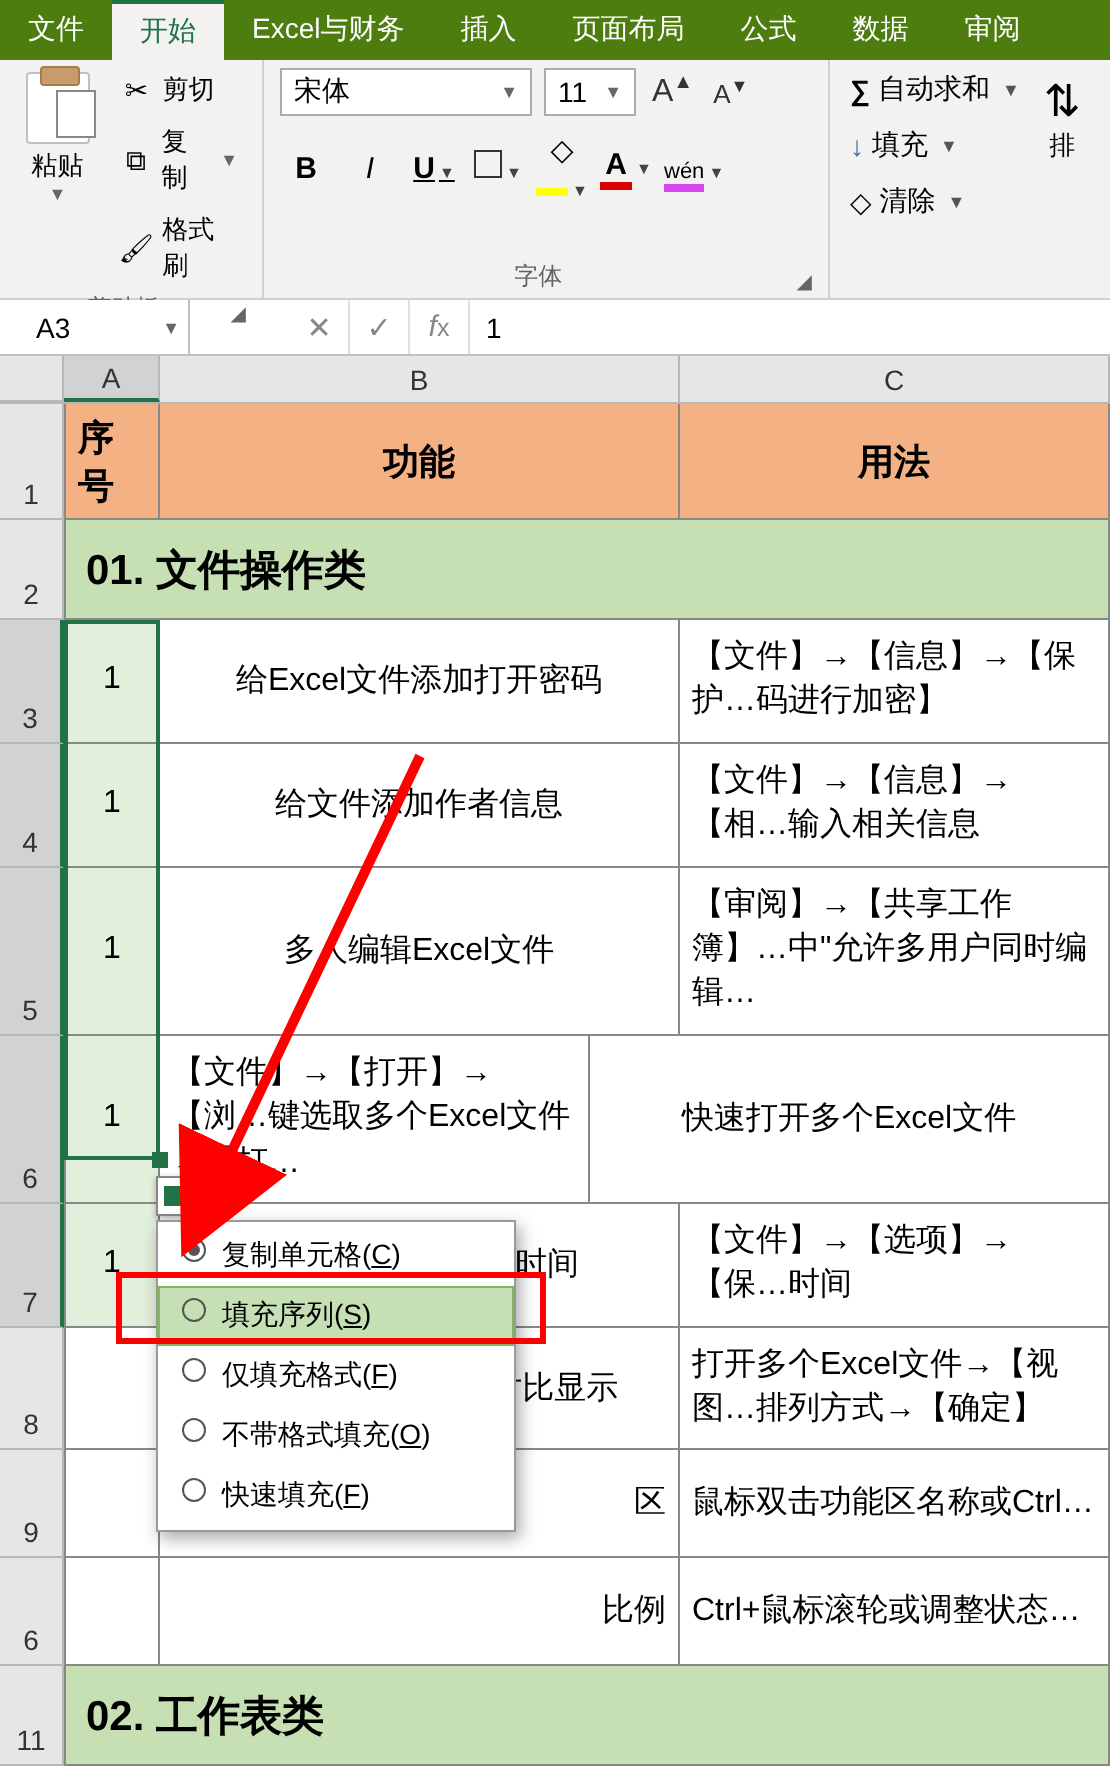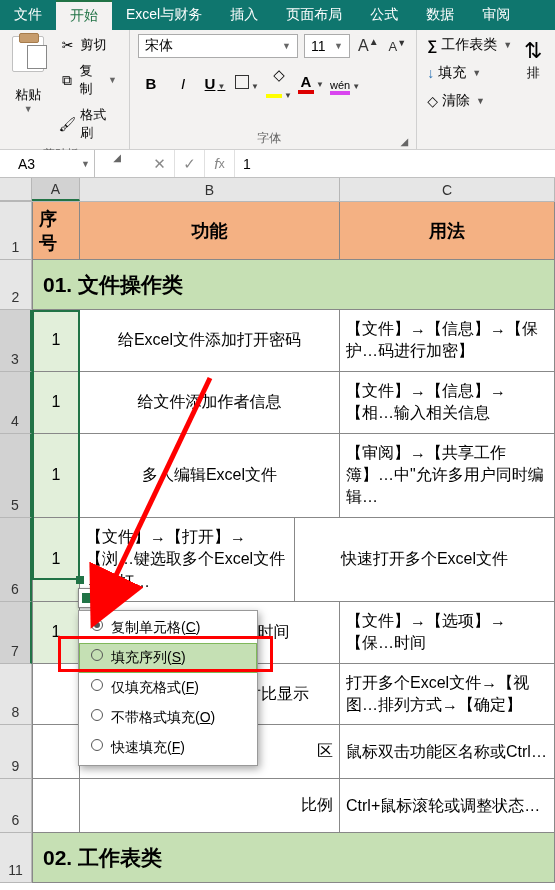--- a/index.html
+++ b/index.html
@@ -9,21 +9,21 @@
     background: #fff;
     width: 555px;
     height: 890px;
     overflow: hidden;
     position: relative;
   }
 
   
   .tabs {
     display: flex;
-    background: #0f766e;
+    background: #4d7c0f;
     color: #fff;
     height: 30px;
     align-items: stretch;
   }
   .tab {
     padding: 6px 14px;
     font-size: 14px;
     cursor: pointer;
     display: flex;
     align-items: center;
@@ -67,35 +67,35 @@
   .paste-icon::before {
     content:""; position:absolute; top:-4px; left:6px;
     width:18px; height:8px; background:#c69c6d; border-radius:2px;
     border: 1px solid #a67c4d;
   }
   .paste-icon::after {
     content:""; position:absolute; bottom:2px; right:-4px;
     width:18px; height:22px; background:#fff;
     border:1px solid #888;
   }
-  .paste-label { font-size:13px; margin-top:14px; }
+  .paste-label { font-size:13px; margin-top:2px; }
   .paste-drop { font-size:9px; color:#666; }
 
   .clip-buttons { display:flex; flex-direction:column; gap:4px; }
   .clip-btn { display:flex; align-items:center; gap:4px; font-size:13px; cursor:pointer; padding:2px 4px; }
   .clip-btn .ic { width:18px; height:18px; display:inline-flex; align-items:center; justify-content:center; font-size:14px; }
 
   .font-body { display:flex; flex-direction:column; gap:8px; font-size:14px; }
   .font-row { display:flex; gap:6px; align-items:center; }
   .combo {
     background:#fff; border:1px solid #ababab; height:24px;
     display:flex; align-items:center; padding: 0 6px;
     cursor:pointer; font-size:14px;
   }
-  .font-name { width: 160px; justify-content:space-between;gap:17px; }
+  .font-name { width: 126px; justify-content:space-between;gap:17px; }
   .font-size { width: 46px; justify-content:space-between; }
   .inc-dec { font-size:14px; color:#333; cursor:pointer; padding:0 2px; }
 
   .btn-ghost { width:26px; text-align:center; cursor:pointer; position:relative; font-size:15px; }
   .btn-ghost .dd { font-size:8px; margin-left:2px; color:#444;}
   .underline-b { text-decoration: underline; font-weight:bold;}
   .border-ic { width:14px; height:14px; border:1.5px solid #333; display:inline-block; }
   .fill-ic { width:16px; height:14px; display:inline-flex; align-items:flex-end; justify-content:center;}
   .fill-ic::after { content:""; width:16px; height:4px; background:#ffff00; display:block;}
   .font-color-ic { display:inline-flex; flex-direction:column; align-items:center; font-weight:bold;}
@@ -303,21 +303,21 @@
       <div class="group-title" style="flex:1">字体</div>
       <div class="dialog-launcher">◢</div>
     </div>
   </div>
 
   <div class="ribbon-group" style="width:140px; border-right:none;">
     <div style="display:flex; gap:6px;">
       <div class="edit-body">
         <div class="edit-item">
           <span style="font-weight:bold;">∑</span>
-          <span>工作表类</span>
+          <span>自动求和</span>
           <span class="dd">▼</span>
         </div>
         <div class="edit-item">
           <span style="color:#2e75b6;">↓</span>
           <span>填充</span>
           <span class="dd">▼</span>
         </div>
         <div class="edit-item">
           <span>◇</span>
           <span>清除</span>

